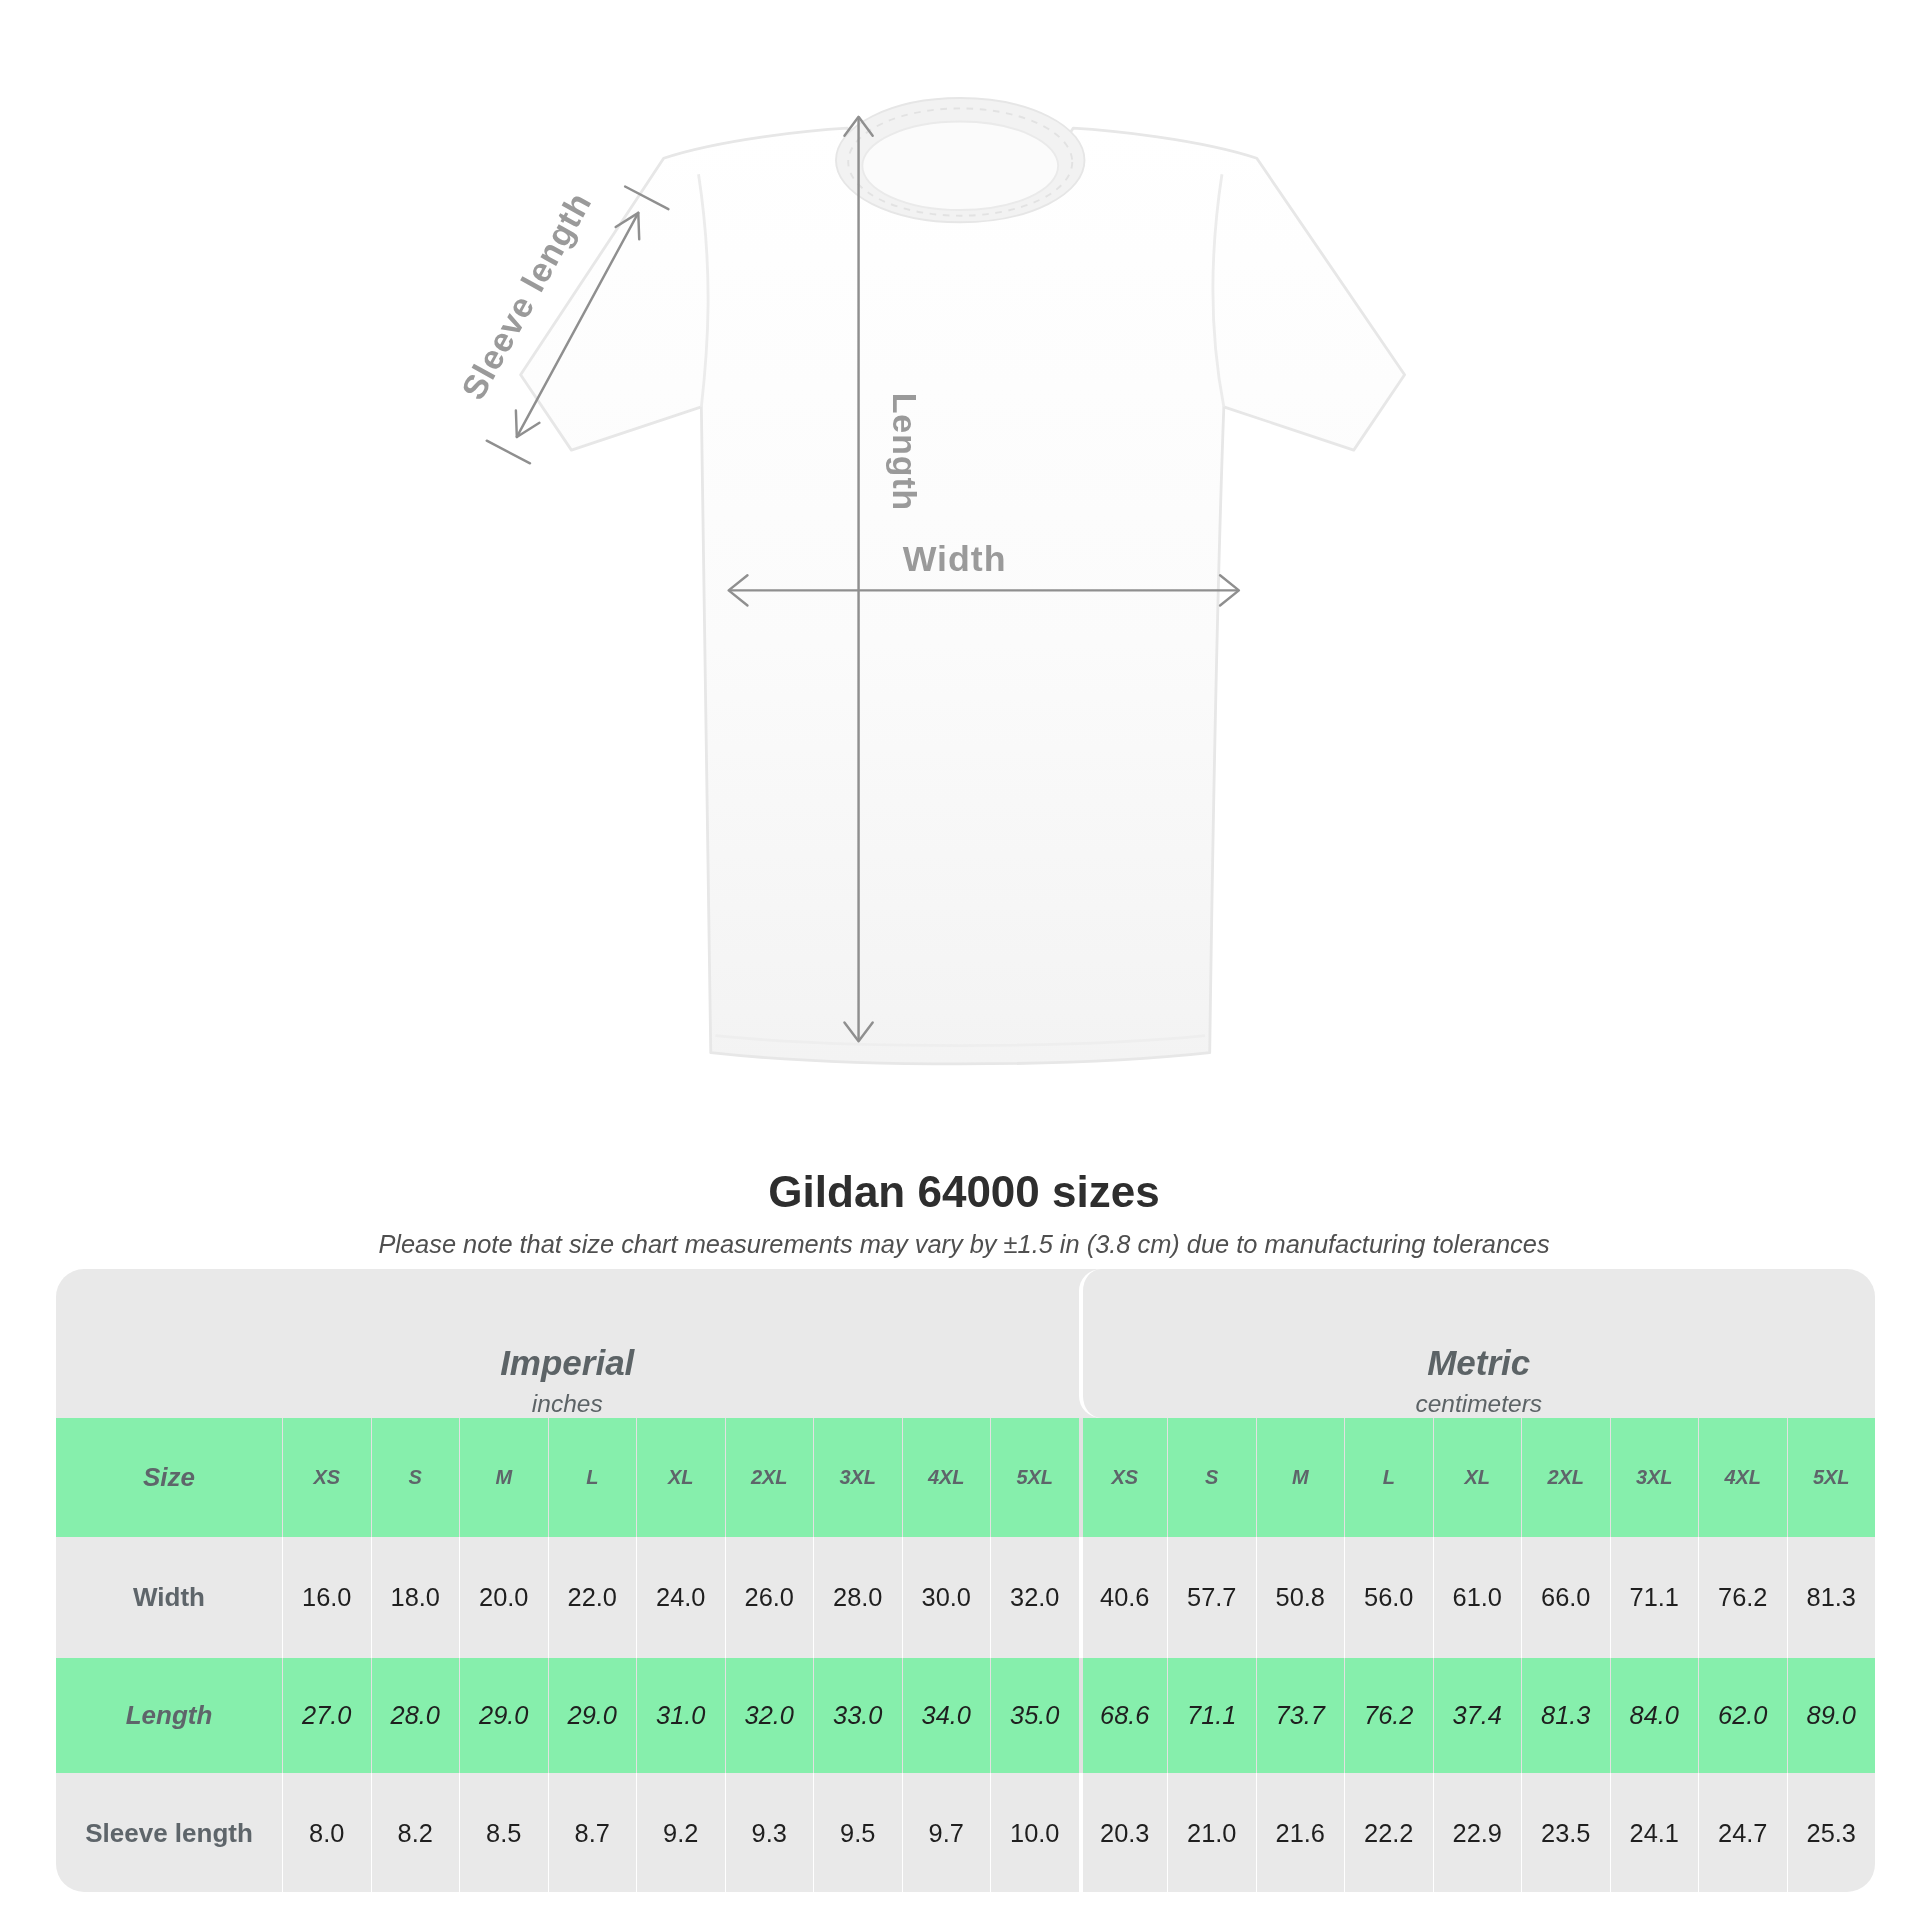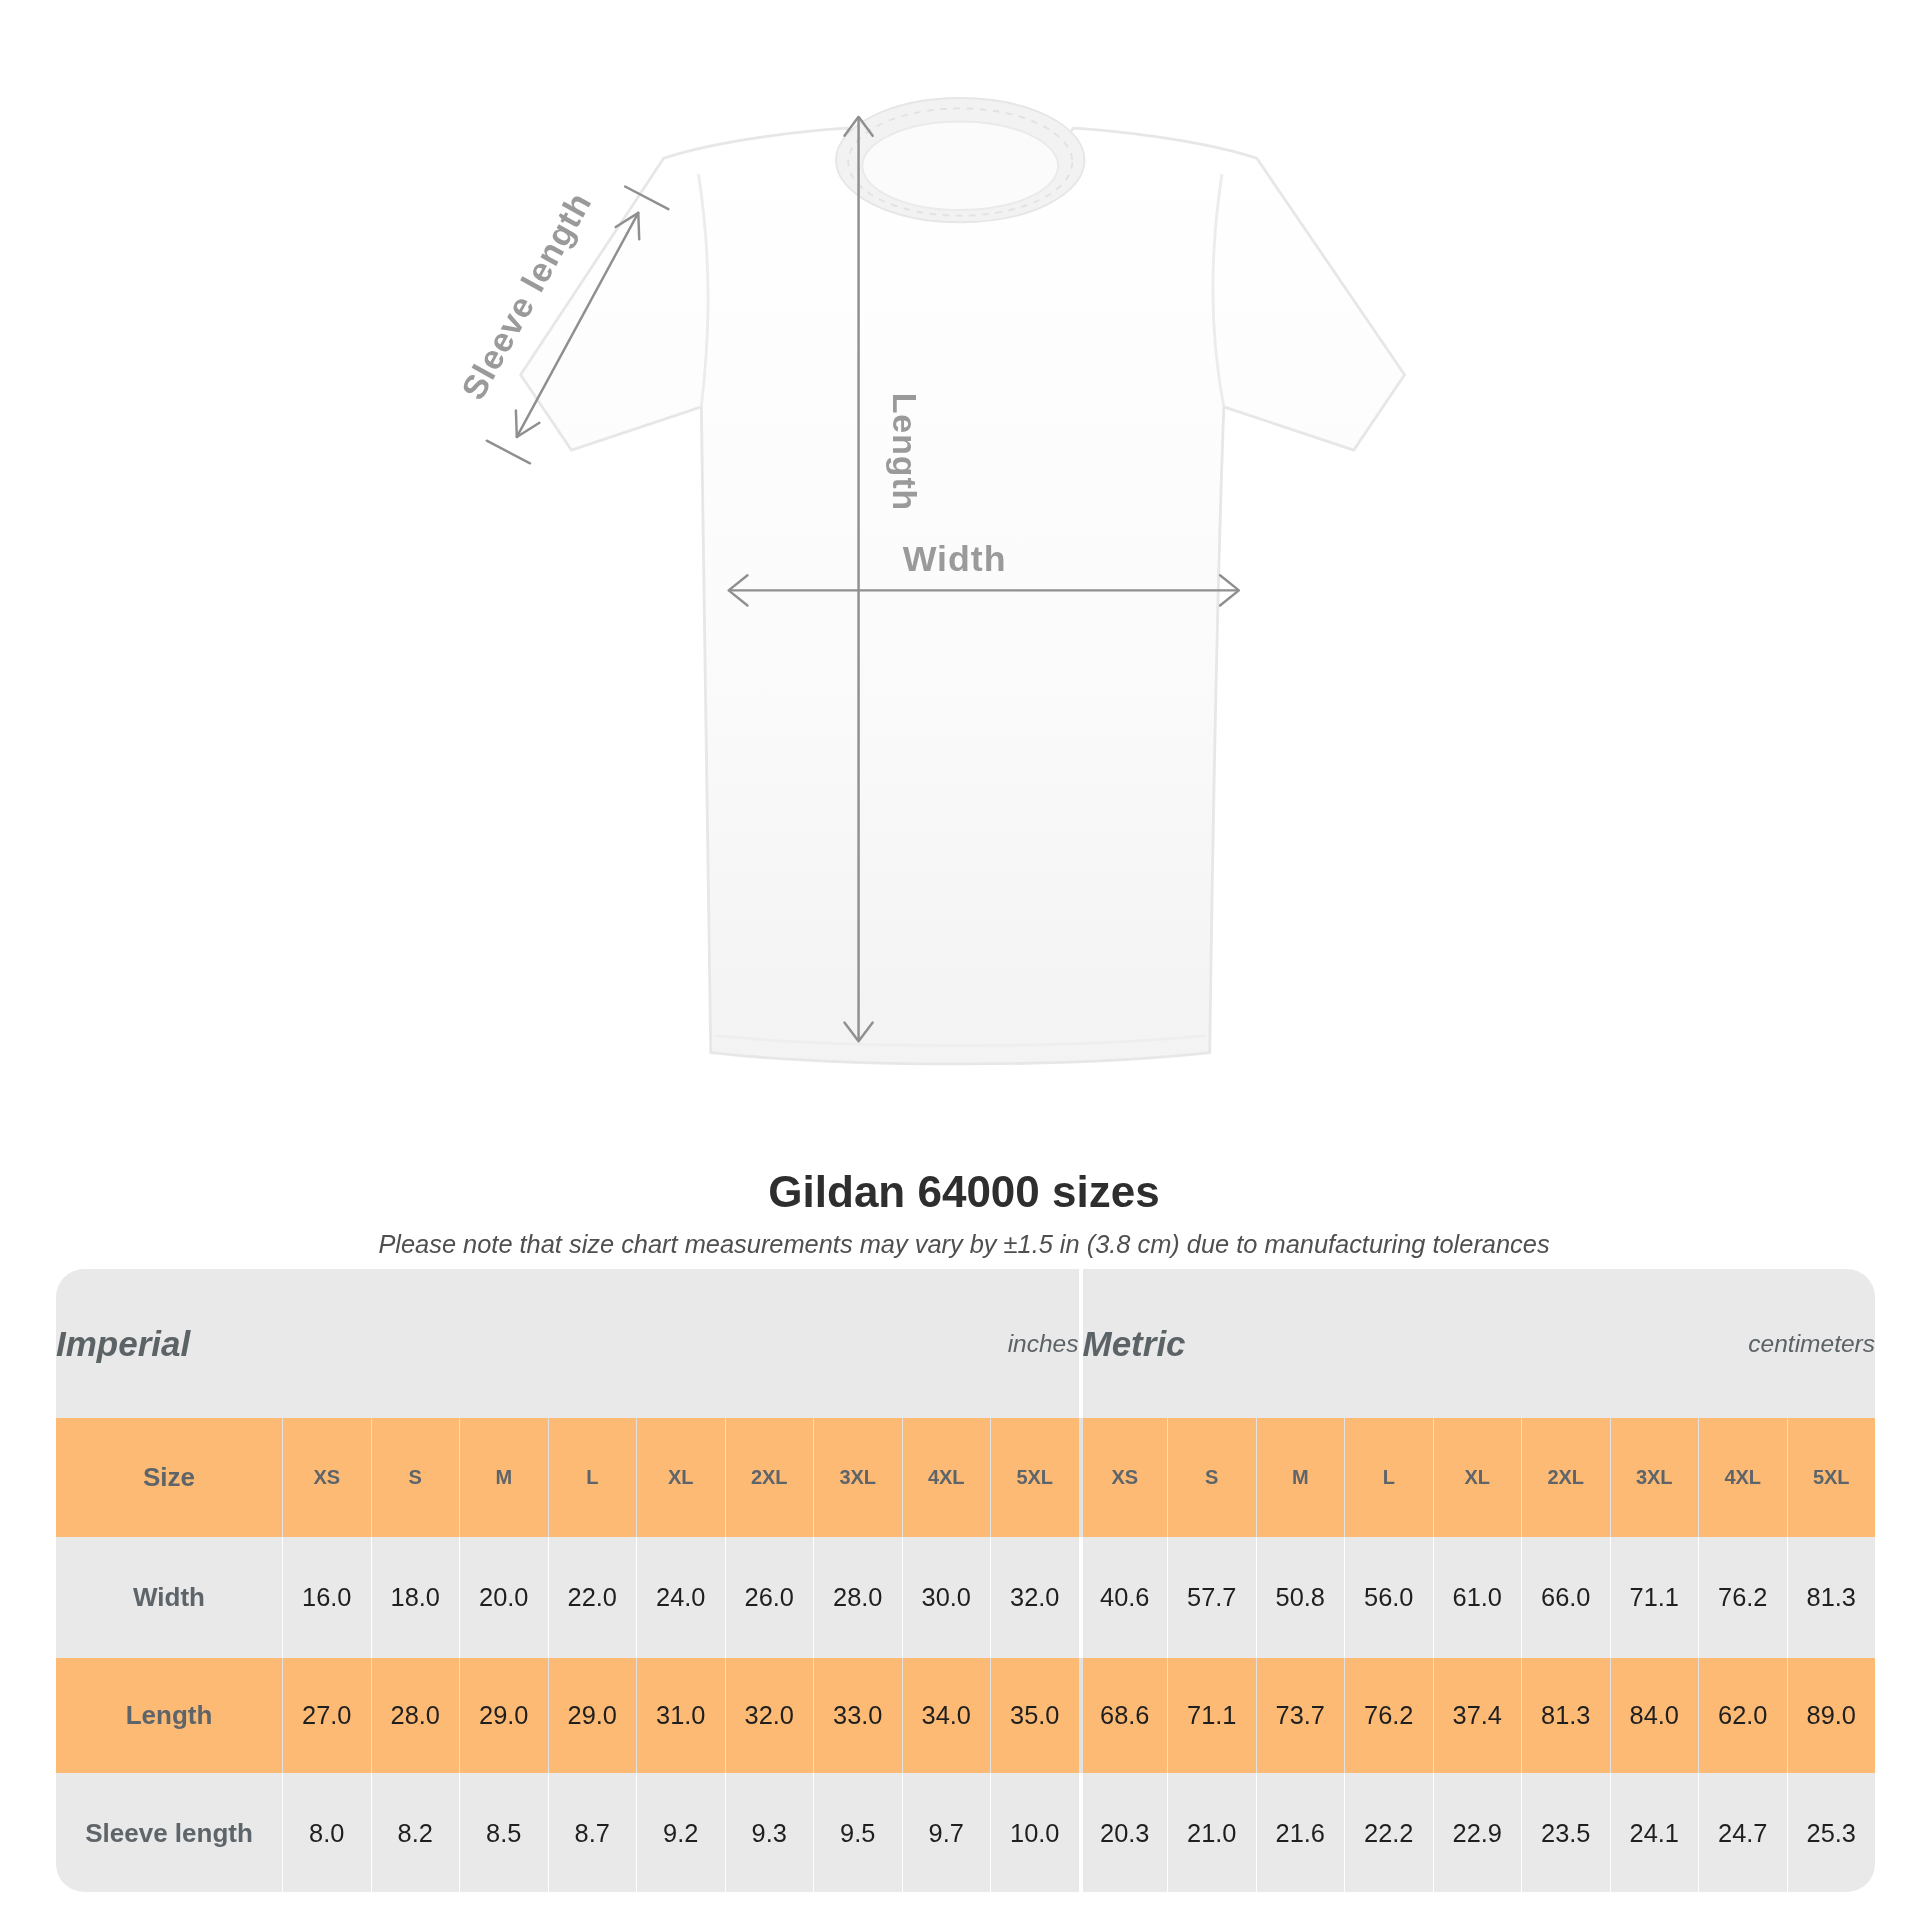--- a/index.html
+++ b/index.html
@@ -18,29 +18,29 @@
   .heading{position:absolute;left:0;top:1151px;width:1928px;text-align:center;}
   .title{font-size:44px;font-weight:bold;color:#2e2e2e;margin:16px 0 13px 0;}
   .subtitle{font-size:25.4px;font-style:italic;color:#4f4f4f;margin:0;}
   
   .size-table{
     position:absolute;left:56px;top:1269px;width:1819px;height:623px;
     border-radius:28px;overflow:hidden;background:#ffffff;
   }
   .tr{display:grid;grid-template-columns:226px repeat(18,1fr);}
   .tr-band{display:grid;grid-template-columns:226px repeat(18,1fr);height:149px;background:#e9e9e9;}
-  .band-cell{display:flex;flex-direction:row;align-items:center;justify-content:space-between;gap:7.5px;}
+  .band-cell{display:flex;flex-direction:column;align-items:center;justify-content:flex-end;gap:7.5px;border-radius:22px;}
   .band-imperial{grid-column:1 / 11;}
   .band-metric{grid-column:11 / 20;border-left:4.7px solid #ffffff;}
   .band-name{font-size:35px;font-weight:bold;font-style:italic;color:#5c6366;}
   .band-unit{font-size:24.5px;font-style:italic;color:#5c6366;}
   .td{display:flex;align-items:center;justify-content:center;font-size:25.4px;color:#1f1f1f;}
   .td.label{font-weight:bold;color:#5e656a;font-size:26px;}
   .td.szh{font-weight:bold;color:#5e656a;font-size:20px;}
-  .row-white{background:#fdba74;}
+  .row-white{background:#86efac;font-style:italic;}
   .row-gray{background:#e9e9e9;}
   .row-white .td + .td{border-left:1.9px solid #e2e2e2;}
   .row-gray  .td + .td{border-left:1.9px solid #ffffff;}
   .row-white .td.m-first{border-left:4.7px solid #e2e2e2;}
   .row-gray  .td.m-first{border-left:4.7px solid #ffffff;}
   .h-size{height:119px;} .h-width{height:121px;} .h-length{height:115px;} .h-sleeve{height:121px;}
 </style>
 </head>
 <body>
 

